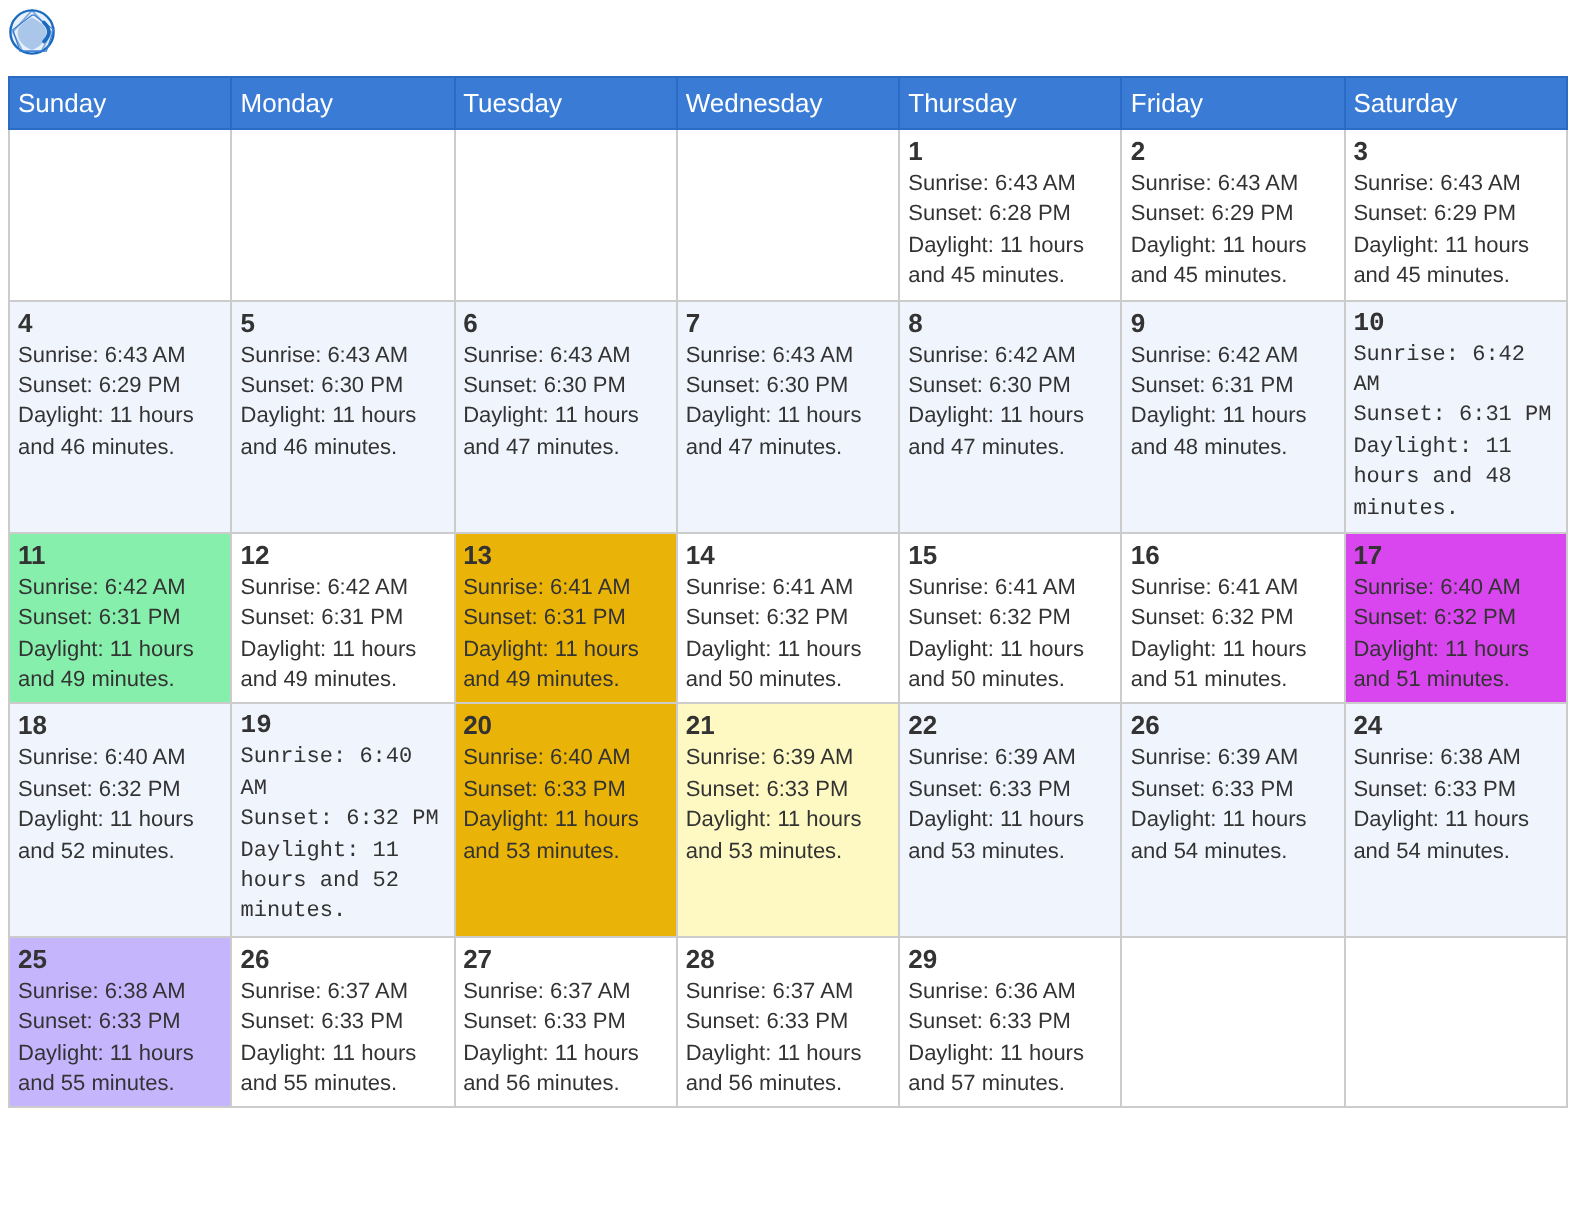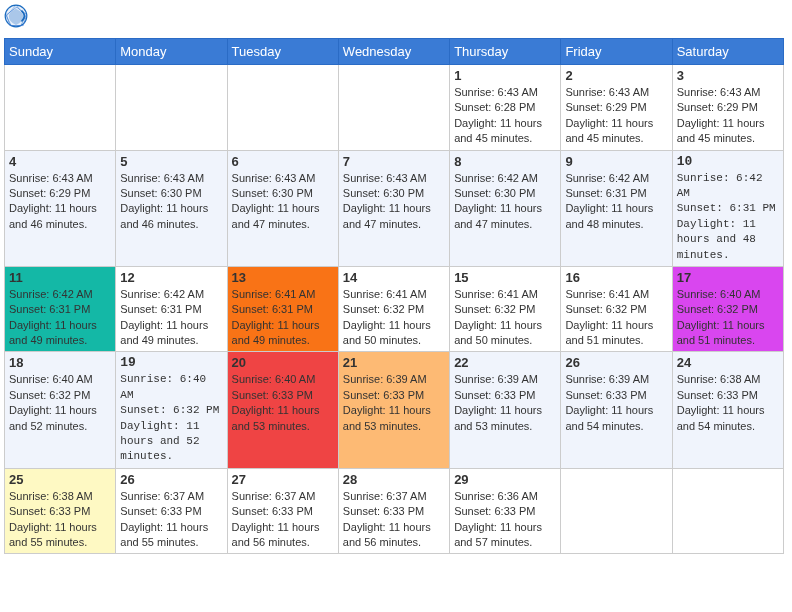--- a/index.html
+++ b/index.html
@@ -174,29 +174,29 @@
           <td style="background: rgb(240, 244, 252);">
             <span class="day-num">9</span>
             <div class="day-info">Sunrise: 6:42 AM<br>Sunset: 6:31 PM<br>Daylight: 11 hours and 48 minutes.</div>
           </td>
           <td style="background: rgb(240, 244, 252); font-family: Liberation Mono, monospace;">
             <span class="day-num">10</span>
             <div class="day-info">Sunrise: 6:42 AM<br>Sunset: 6:31 PM<br>Daylight: 11 hours and 48 minutes.</div>
           </td>
         </tr>
         <tr>
-          <td style="background: #14b8a6;">
+          <td style="background: #86efac;">
             <span class="day-num">11</span>
             <div class="day-info">Sunrise: 6:42 AM<br>Sunset: 6:31 PM<br>Daylight: 11 hours and 49 minutes.</div>
           </td>
           <td style="background: rgb(255, 255, 255);">
             <span class="day-num">12</span>
             <div class="day-info">Sunrise: 6:42 AM<br>Sunset: 6:31 PM<br>Daylight: 11 hours and 49 minutes.</div>
           </td>
-          <td style="background: #f97316;">
+          <td style="background: #eab308;">
             <span class="day-num">13</span>
             <div class="day-info">Sunrise: 6:41 AM<br>Sunset: 6:31 PM<br>Daylight: 11 hours and 49 minutes.</div>
           </td>
           <td style="background: rgb(255, 255, 255);">
             <span class="day-num">14</span>
             <div class="day-info">Sunrise: 6:41 AM<br>Sunset: 6:32 PM<br>Daylight: 11 hours and 50 minutes.</div>
           </td>
           <td style="background: rgb(255, 255, 255);">
             <span class="day-num">15</span>
             <div class="day-info">Sunrise: 6:41 AM<br>Sunset: 6:32 PM<br>Daylight: 11 hours and 50 minutes.</div>
@@ -212,43 +212,43 @@
         </tr>
         <tr>
           <td style="background: rgb(240, 244, 252);">
             <span class="day-num">18</span>
             <div class="day-info">Sunrise: 6:40 AM<br>Sunset: 6:32 PM<br>Daylight: 11 hours and 52 minutes.</div>
           </td>
           <td style="background: rgb(240, 244, 252); font-family: Liberation Mono, monospace;">
             <span class="day-num">19</span>
             <div class="day-info">Sunrise: 6:40 AM<br>Sunset: 6:32 PM<br>Daylight: 11 hours and 52 minutes.</div>
           </td>
-          <td style="background: #ef4444; margin-left: 21px;">
+          <td style="background: #eab308; margin-left: 21px;">
             <span class="day-num">20</span>
             <div class="day-info">Sunrise: 6:40 AM<br>Sunset: 6:33 PM<br>Daylight: 11 hours and 53 minutes.</div>
           </td>
-          <td style="background: #fdba74;">
+          <td style="background: #fef9c3;">
             <span class="day-num">21</span>
             <div class="day-info">Sunrise: 6:39 AM<br>Sunset: 6:33 PM<br>Daylight: 11 hours and 53 minutes.</div>
           </td>
           <td style="background: rgb(240, 244, 252);">
             <span class="day-num">22</span>
             <div class="day-info">Sunrise: 6:39 AM<br>Sunset: 6:33 PM<br>Daylight: 11 hours and 53 minutes.</div>
           </td>
           <td style="background: rgb(240, 244, 252);">
             <span class="day-num">26</span>
             <div class="day-info">Sunrise: 6:39 AM<br>Sunset: 6:33 PM<br>Daylight: 11 hours and 54 minutes.</div>
           </td>
           <td style="background: rgb(240, 244, 252);">
             <span class="day-num">24</span>
             <div class="day-info">Sunrise: 6:38 AM<br>Sunset: 6:33 PM<br>Daylight: 11 hours and 54 minutes.</div>
           </td>
         </tr>
         <tr>
-          <td style="background: #fef9c3;">
+          <td style="background: #c4b5fd;">
             <span class="day-num">25</span>
             <div class="day-info">Sunrise: 6:38 AM<br>Sunset: 6:33 PM<br>Daylight: 11 hours and 55 minutes.</div>
           </td>
           <td style="background: rgb(255, 255, 255);">
             <span class="day-num">26</span>
             <div class="day-info">Sunrise: 6:37 AM<br>Sunset: 6:33 PM<br>Daylight: 11 hours and 55 minutes.</div>
           </td>
           <td style="background: rgb(255, 255, 255);">
             <span class="day-num">27</span>
             <div class="day-info">Sunrise: 6:37 AM<br>Sunset: 6:33 PM<br>Daylight: 11 hours and 56 minutes.</div>

